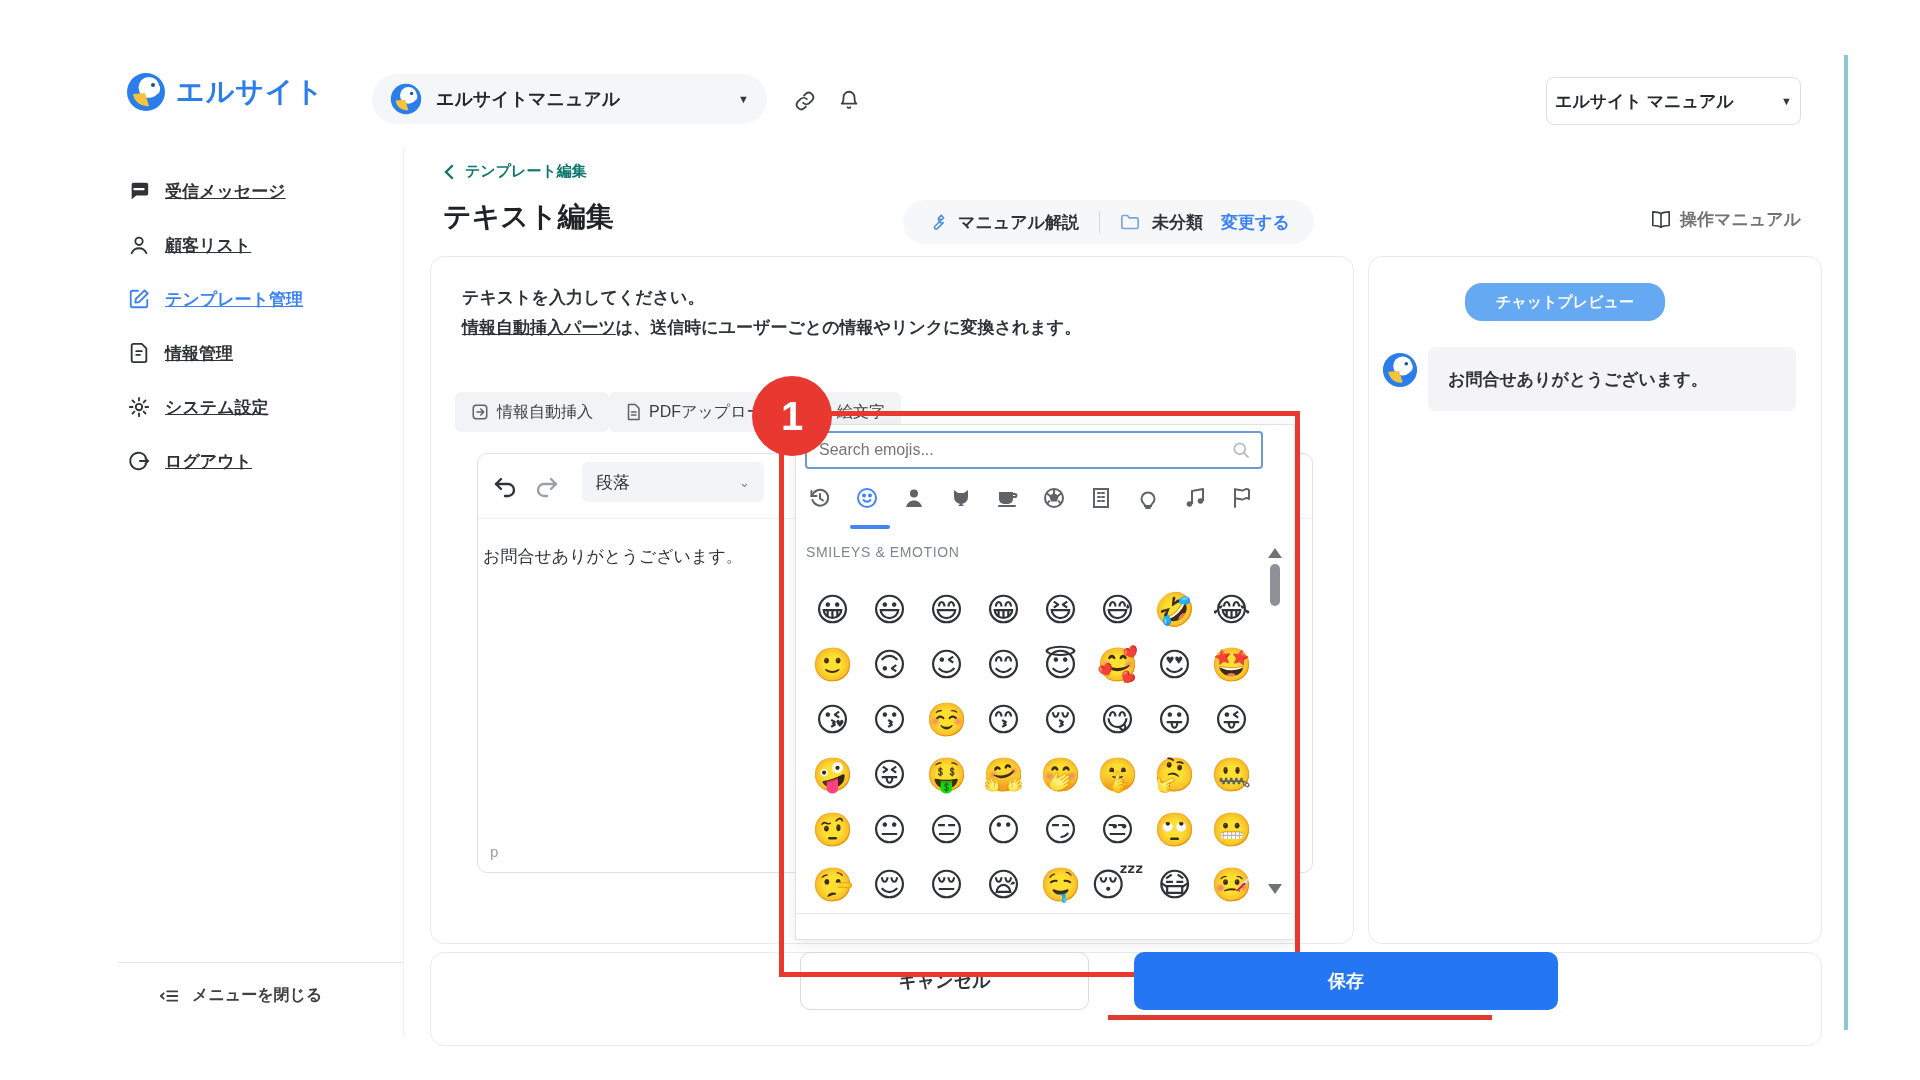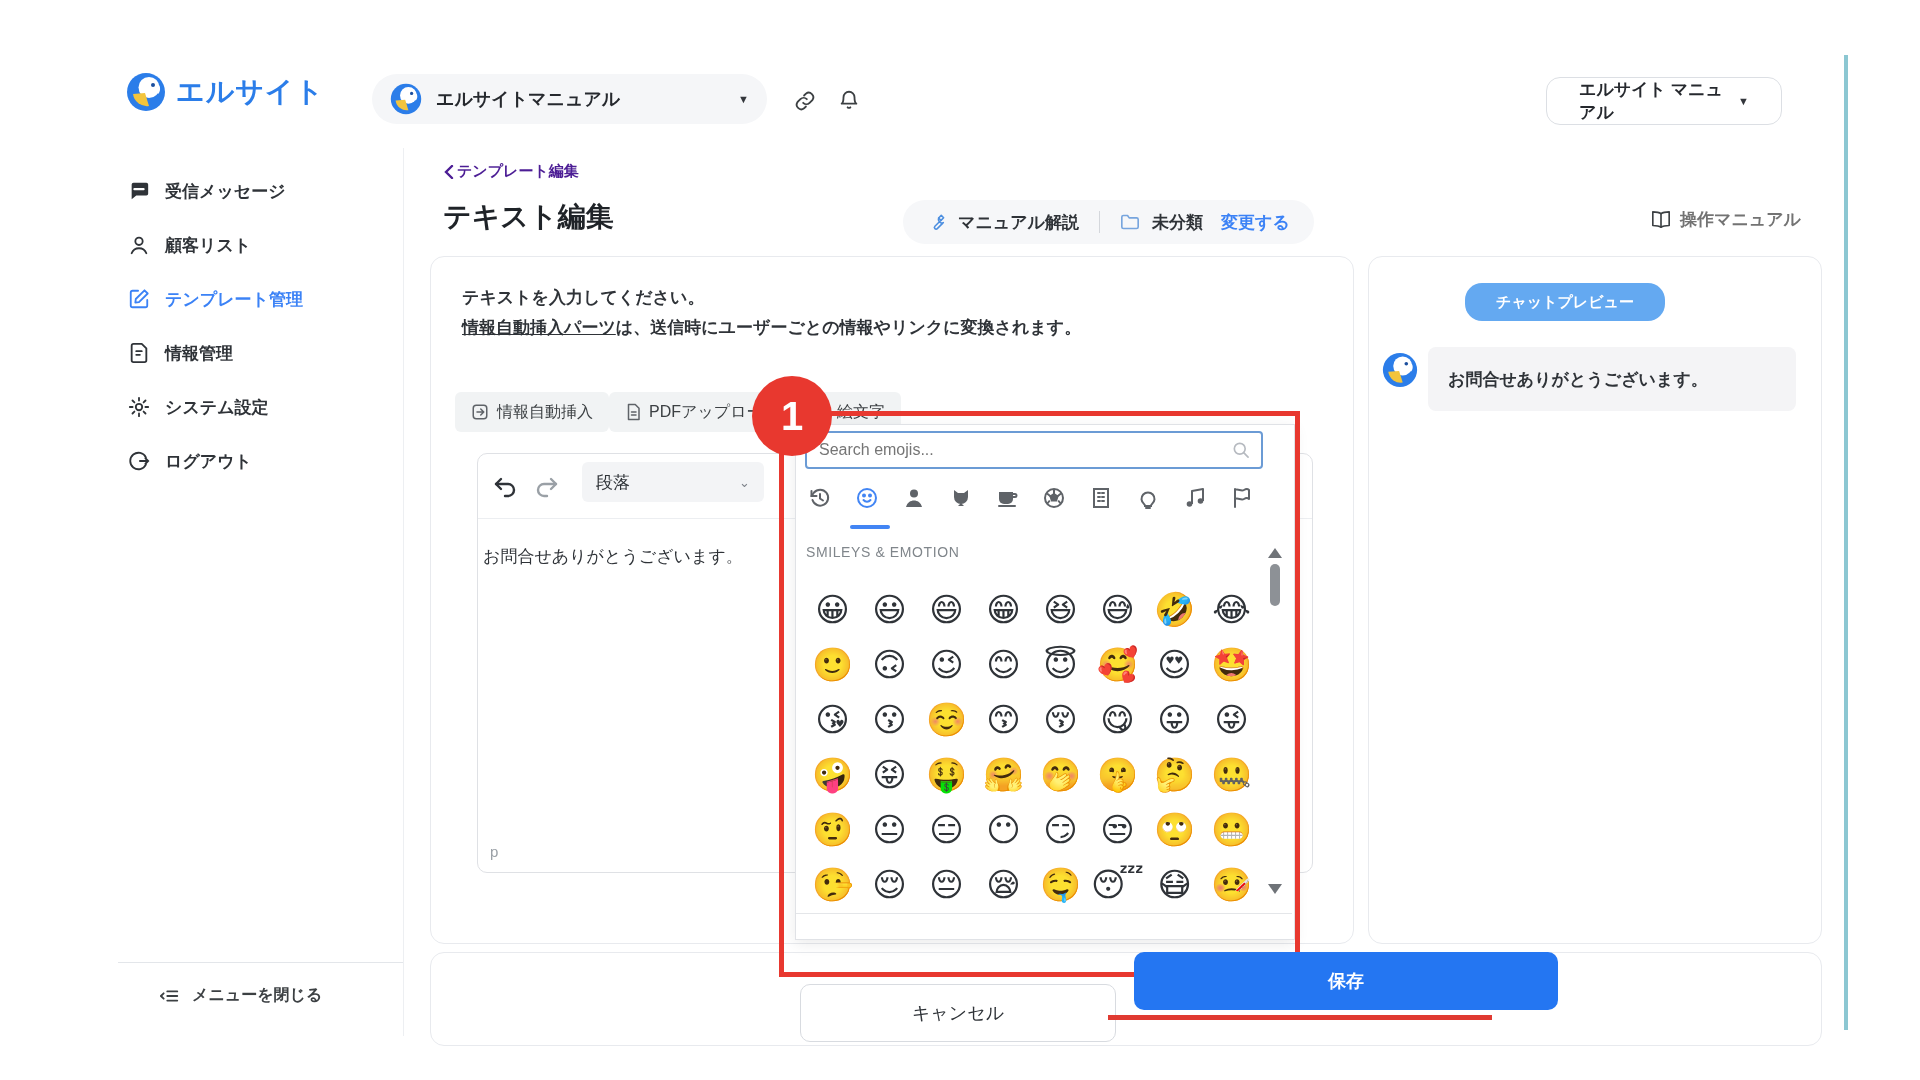--- a/index.html
+++ b/index.html
@@ -8,37 +8,37 @@
   .abs{position:absolute;}
   .flex{display:flex;align-items:center;}
   svg{display:block;}
 
   
   .logo-text{font-size:28px;font-weight:bold;color:#2b7de9;letter-spacing:1px;margin-left:10px;}
   .ws-pill{left:372px;top:74px;width:395px;height:50px;border-radius:26px;background:#f5f6f8;
            padding:0 18px;box-sizing:border-box;gap:14px;cursor:pointer;}
   .ws-label{font-size:18px;font-weight:600;color:#26292e;}
   .caret{font-size:11px;color:#33363b;margin-left:auto;}
-  .acct-pill{left:1546px;top:77px;width:236px;height:48px;border:1px solid #dcdfe4;border-radius:14px;
-             background:#fff;box-sizing:border-box;padding:0 32px;cursor:pointer;}
+  .acct-pill{left:1546px;top:77px;width:255px;height:48px;border:1px solid #dcdfe4;border-radius:8px;
+             background:#fff;box-sizing:border-box;padding:0 8px;cursor:pointer;}
   .acct-label{font-size:17px;font-weight:600;color:#26292e;}
   .hdr-icon{color:#3c4043;cursor:pointer;}
 
   
   #sidebar-items{left:128px;top:164px;width:270px;}
-  .side-item{display:flex;align-items:center;gap:15px;height:54px;cursor:pointer;color:#2f3338;}
+  .side-item{display:flex;align-items:center;gap:15px;height:54px;cursor:pointer;color:#2f3338;text-decoration:underline;}
   .side-item.active{color:#3b82f6;}
   .side-item .lbl{font-size:17px;font-weight:600;}
   .side-divider{left:403px;top:148px;width:1px;height:888px;background:#edeff2;}
   .side-bottom-line{left:118px;top:962px;width:285px;height:1px;background:#e3e6ea;}
   .collapse-btn{left:160px;top:985px;gap:12px;cursor:pointer;color:#3c4043;}
   .collapse-btn .lbl{font-size:16px;font-weight:600;}
 
   
-  .breadcrumb{left:443px;top:162px;gap:2px;color:#4c1d95;cursor:pointer;}
+  .breadcrumb{left:443px;top:162px;gap:10px;color:#0f766e;cursor:pointer;}
   .breadcrumb .lbl{font-size:15px;font-weight:bold;}
   .page-title{left:443px;top:198px;font-size:28px;font-weight:bold;color:#1f2328;}
   .title-pill{left:903px;top:200px;height:44px;border-radius:22px;background:#f6f7f9;
               padding:0 24px;box-sizing:border-box;gap:12px;}
   .title-pill .tag{font-size:17px;font-weight:600;color:#2f3338;}
   .vbar{width:1px;height:22px;background:#d4d7dc;margin:0 8px;}
   .change-link{font-size:17px;font-weight:bold;color:#3b82f6;cursor:pointer;margin-left:6px;}
   .op-manual{left:1650px;top:208px;gap:8px;cursor:pointer;}
   .op-manual .lbl{font-size:17px;font-weight:600;color:#737373;}
 
@@ -93,23 +93,23 @@
   
   .preview-badge{left:1465px;top:283px;width:200px;height:38px;border-radius:17px;background:#64a9f1;
                  display:flex;align-items:center;justify-content:center;}
   .preview-badge .lbl{font-size:15px;font-weight:bold;color:#fff;}
   .pv-avatar{left:1382px;top:352px;}
   .pv-bubble{left:1428px;top:347px;width:368px;height:64px;background:#f4f4f6;border-radius:8px;
              box-sizing:border-box;display:flex;align-items:center;padding:0 20px;}
   .pv-bubble .lbl{font-size:17px;font-weight:600;color:#2f3338;}
 
   
-  .cancel-btn{left:800px;top:952px;width:316px;height:58px;border:1px solid #d8dbe0;border-radius:10px;
+  .cancel-btn{left:800px;top:952px;width:289px;height:58px;border:1px solid #d8dbe0;border-radius:10px;
               background:#fff;display:flex;align-items:center;justify-content:center;font-size:18px;
-              font-weight:400;color:#2f3338;cursor:pointer;z-index:10;box-sizing:border-box;margin-top:32px;}
+              font-weight:700;color:#2f3338;cursor:pointer;z-index:10;box-sizing:border-box;}
   .save-btn{left:1134px;top:952px;width:424px;height:58px;border:none;border-radius:10px;background:#2476f2;
             display:flex;align-items:center;justify-content:center;font-size:18px;font-weight:600;
             color:#fff;cursor:pointer;z-index:42;}
 
   
   .anno-rect{left:779px;top:411px;width:521px;height:566px;border:5px solid #e8382f;box-sizing:border-box;z-index:40;}
   .anno-badge{left:752px;top:376px;width:80px;height:80px;border-radius:50%;background:#e8382f;
               display:flex;align-items:center;justify-content:center;z-index:50;}
   .anno-badge .lbl{font-size:40px;font-weight:bold;color:#fff;}
   .anno-underline{left:1108px;top:1015px;width:384px;height:5px;background:#e03a31;z-index:45;}

